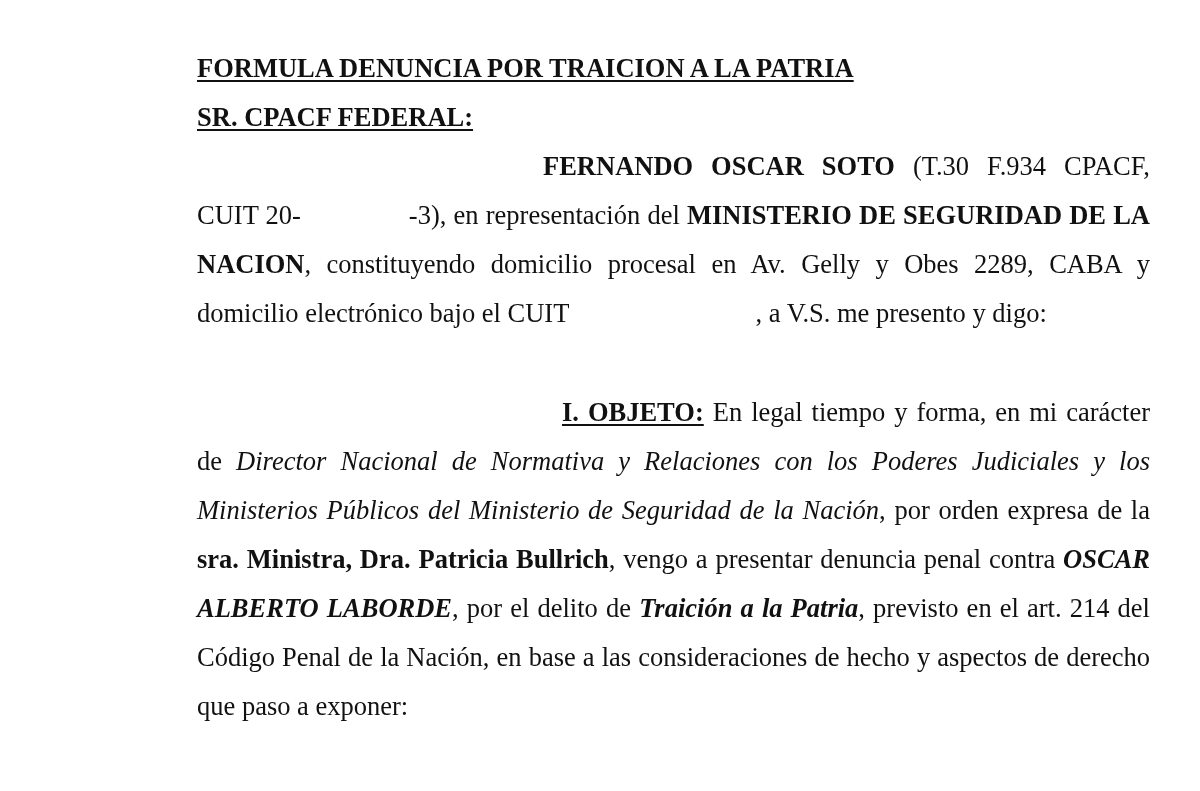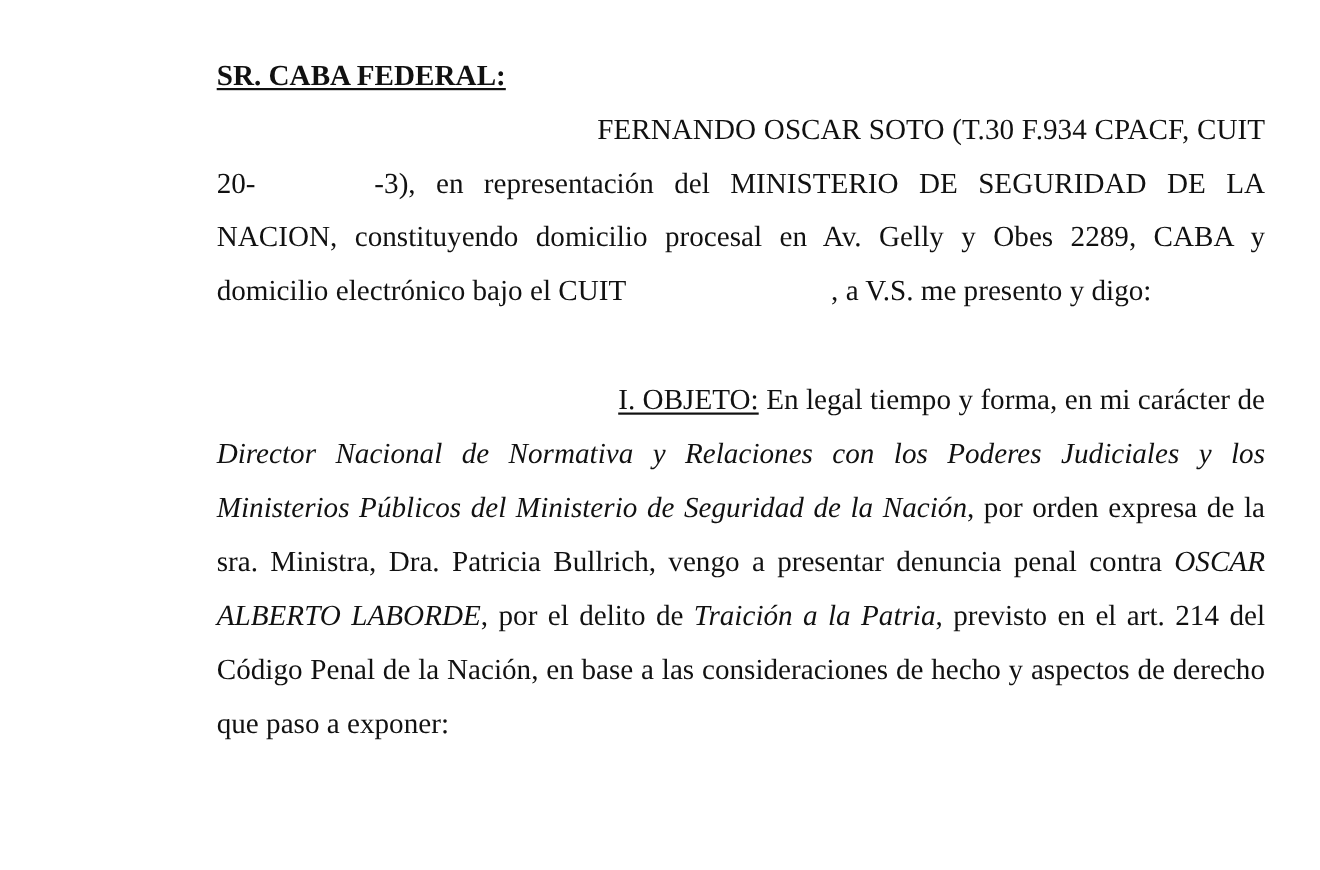--- a/index.html
+++ b/index.html
@@ -36,21 +36,21 @@
       text-align: justify;
       margin: 0;
     }
     .indent {
       display: inline-block;
       width: 346px;
     }
     .gap {
       height: 50px;
     }
-    b { font-weight: normal; }
+    b { font-weight: bold; }
     i { font-style: italic; }
     .u {
       text-decoration: underline;
       text-decoration-thickness: 2px;
       text-underline-offset: 3px;
       margin-left: 19px;
     }
     .redacted {
       display: inline-block;
       color: transparent;
@@ -58,21 +58,22 @@
       letter-spacing: 0;
     }
     .redact-cuit1 { width: 108px; }
     .redact-cuit2 { width: 180px; }
   </style>
 </head>
 <body>
 
 <div class="page">
 
-  <span class="heading">SR. CABA FEDERAL:</span>
+  <span class="heading">FORMULA DENUNCIA POR TRAICION A LA PATRIA</span>
+  <span class="heading">SR. CPACF FEDERAL:</span>
 
   <p class="para"><span class="indent"></span><b>FERNANDO OSCAR SOTO</b><span> (T.30 F.934 CPACF, CUIT 20-</span><span class="redacted redact-cuit1">[redacted]</span><span>-3), en representación del </span><b>MINISTERIO DE SEGURIDAD DE LA NACION</b><span>, constituyendo domicilio procesal en Av. Gelly y Obes 2289, CABA y domicilio electrónico bajo el CUIT </span><span class="redacted redact-cuit2">[redacted]</span><span>, a V.S. me presento y digo:</span></p>
 
   <div class="gap"></div>
 
   <p class="para"><span class="indent"></span><b class="u">I. OBJETO:</b><span> En legal tiempo y forma, en mi carácter de </span><i>Director Nacional de Normativa y Relaciones con los Poderes Judiciales y los Ministerios Públicos del Ministerio de Seguridad de la Nación</i><span>, por orden expresa de la </span><b>sra. Ministra, Dra. Patricia Bullrich</b><span>, vengo a presentar denuncia penal contra </span><b><i>OSCAR ALBERTO LABORDE</i></b><span>,  por el delito de </span><b><i>Traición a la Patria</i></b><span>, previsto en el art. 214 del Código Penal de la Nación, en base a las consideraciones de hecho y aspectos de derecho que paso a exponer:</span></p>
 
 </div>
 
 </body></html>

